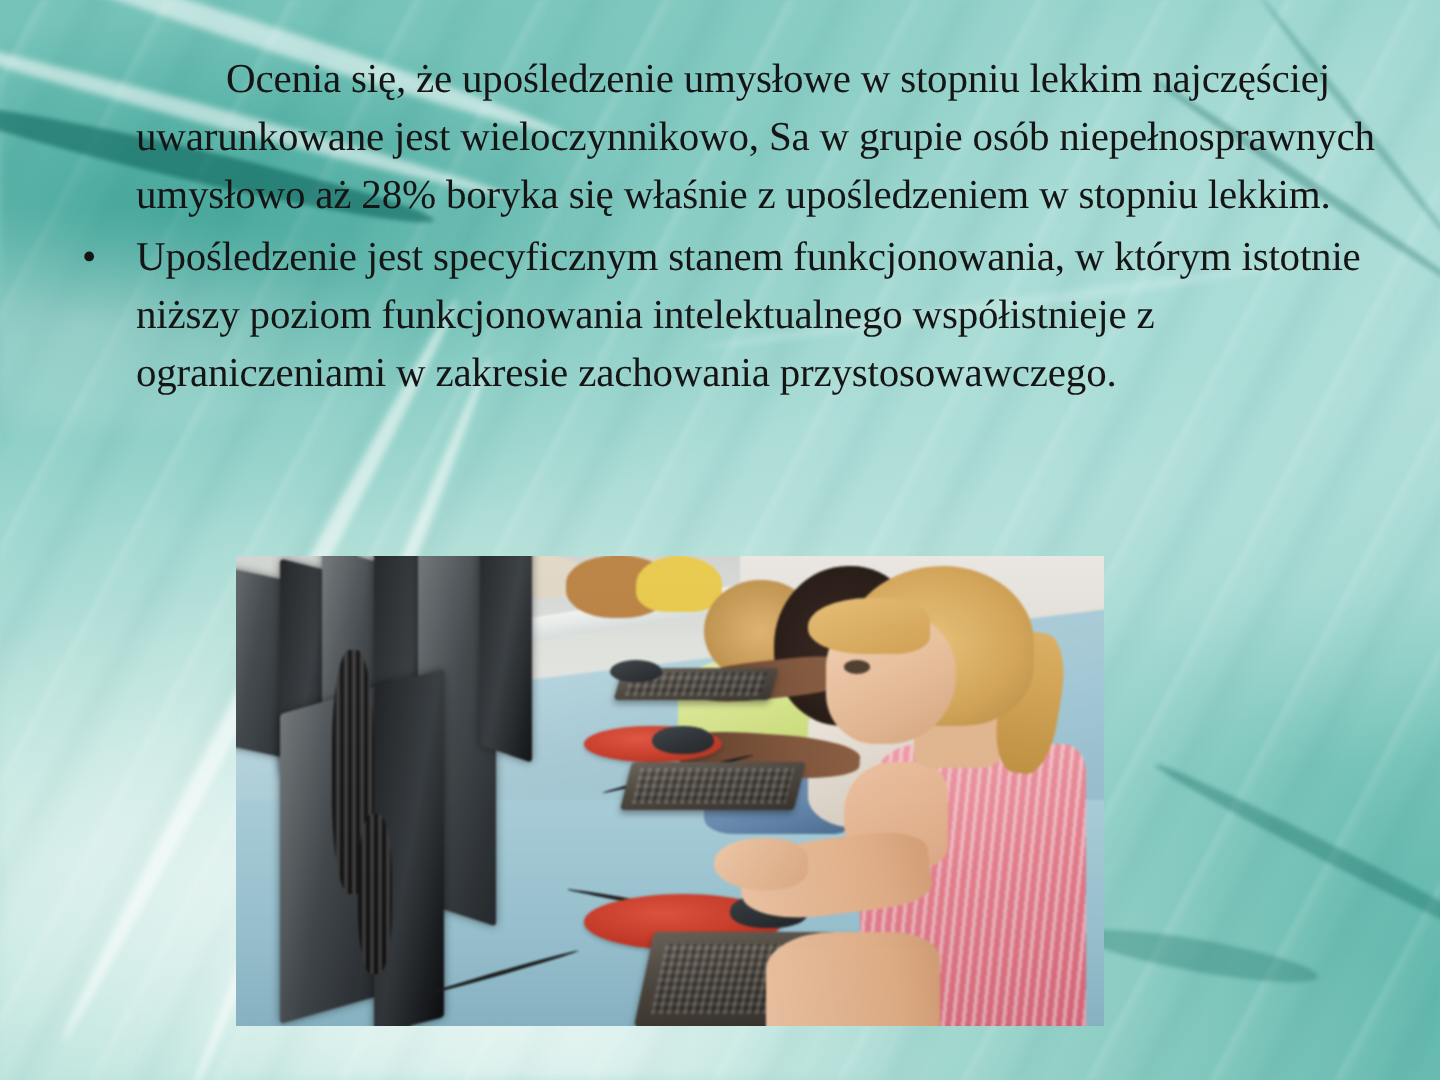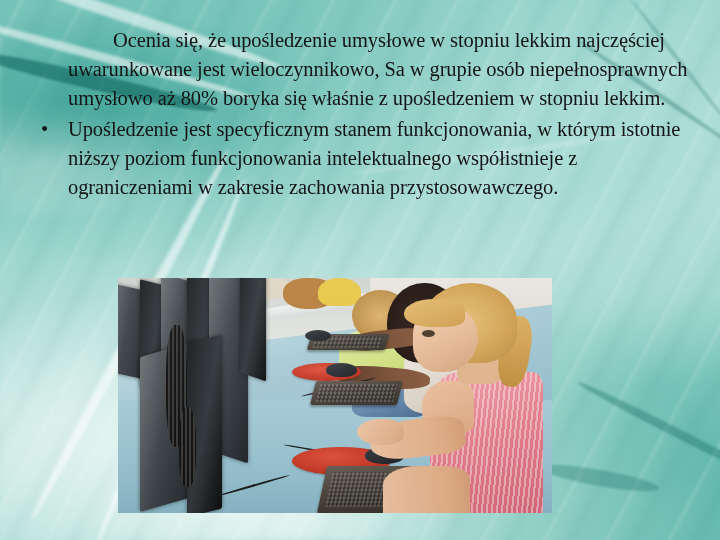--- a/index.html
+++ b/index.html
@@ -335,21 +335,21 @@
   <div class="bg-vein light" style="left:-80px;top:330px;width:420px;height:10px;transform:rotate(-62deg);"></div>
   <div class="bg-vein light" style="left:-30px;top:360px;width:400px;height:8px;transform:rotate(-68deg);"></div>
   <div class="bg-vein dark" style="left:560px;top:90px;width:190px;height:5px;transform:rotate(34deg);opacity:.55;"></div>
   <div class="bg-vein dark" style="left:600px;top:60px;width:160px;height:4px;transform:rotate(52deg);opacity:.45;"></div>
   <div class="bg-vein dark" style="left:565px;top:430px;width:230px;height:9px;transform:rotate(27deg);opacity:.6;"></div>
   <div class="bg-vein dark" style="left:540px;top:470px;width:120px;height:16px;transform:rotate(10deg);opacity:.5;"></div>
   <div class="bg-vein light" style="left:350px;top:150px;width:300px;height:6px;transform:rotate(-8deg);opacity:.35;"></div>
 
   <div id="text-block">
 
-    <p class="para">Ocenia się, że upośledzenie umysłowe w stopniu lekkim najczęściej uwarunkowane jest wieloczynnikowo, Sa w grupie osób niepełnosprawnych umysłowo aż 80% boryka się właśnie z upośledzeniem w stopniu lekkim.</p>
+    <p class="para">Ocenia się, że upośledzenie umysłowe w stopniu lekkim najczęściej uwarunkowane jest wieloczynnikowo, Sa w grupie osób niepełnosprawnych umysłowo aż 28% boryka się właśnie z upośledzeniem w stopniu lekkim.</p>
 
     <p class="bullet-para">
       <span class="bullet-dot">•</span>
       <span>Upośledzenie jest specyficznym stanem funkcjonowania, w którym istotnie niższy poziom funkcjonowania intelektualnego współistnieje z ograniczeniami w zakresie zachowania przystosowawczego.</span>
     </p>
 
   </div>
 
   <div id="photo">
 

